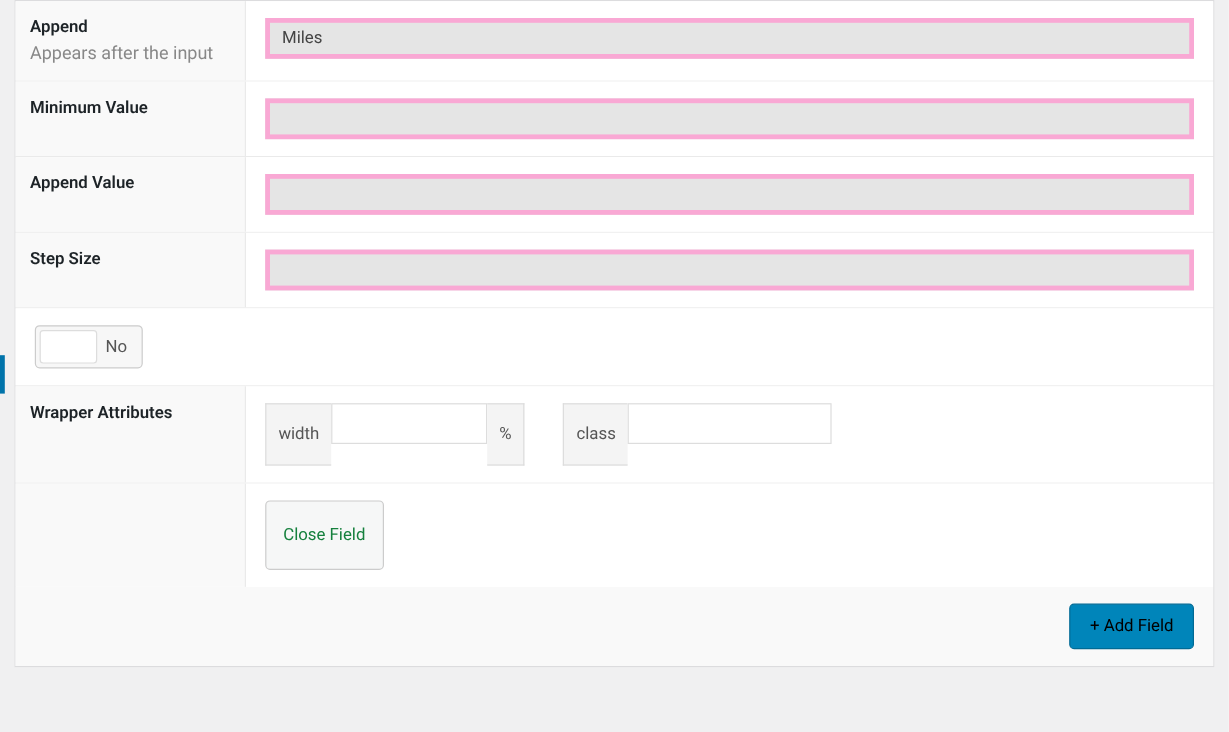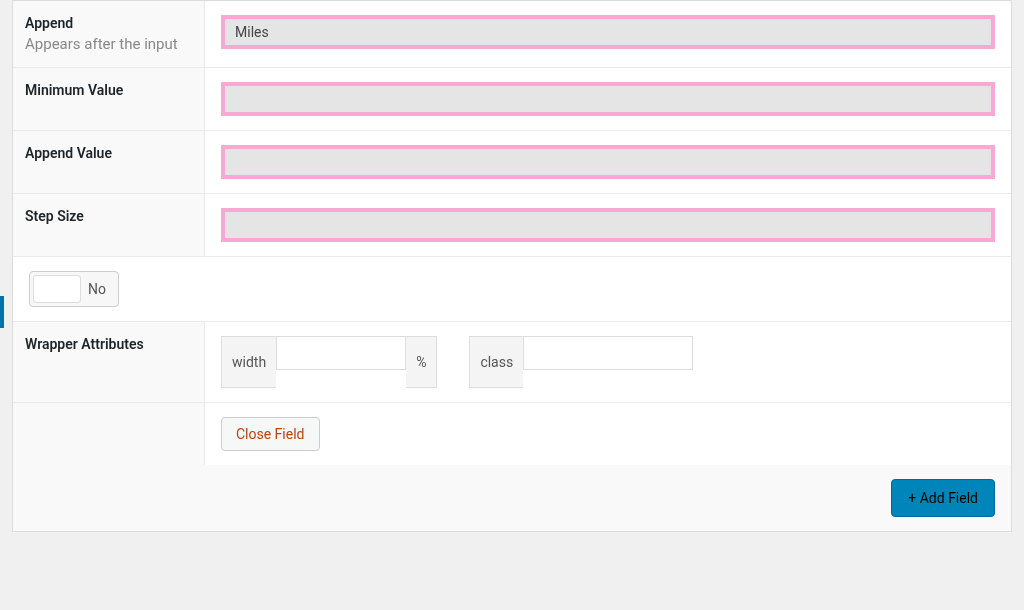--- a/index.html
+++ b/index.html
@@ -109,23 +109,23 @@
       background: #fff;
       padding: 4px 8px;
       font-size: 14px;
       font-family: inherit;
     }
     
     .close-btn {
       background: #f6f7f7;
       border: 1px solid #ccc;
       border-radius: 4px;
-      padding: 8px 14px;
-      font-size: 14px;
-      color: #c2410c;
+      padding: 20px 14px;
+      font-size: 14px;
+      color: #15803d;
       cursor: pointer;
       font-family: inherit;
     }
     
     .footer {
       background: #f9f9f9;
       padding: 14px 16px;
       display: flex;
       justify-content: flex-end;
     }

